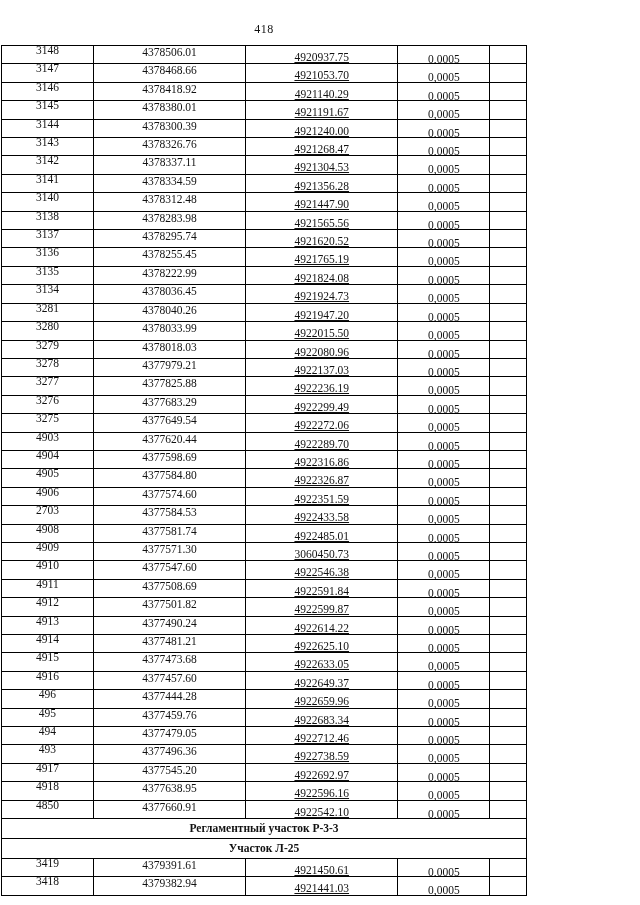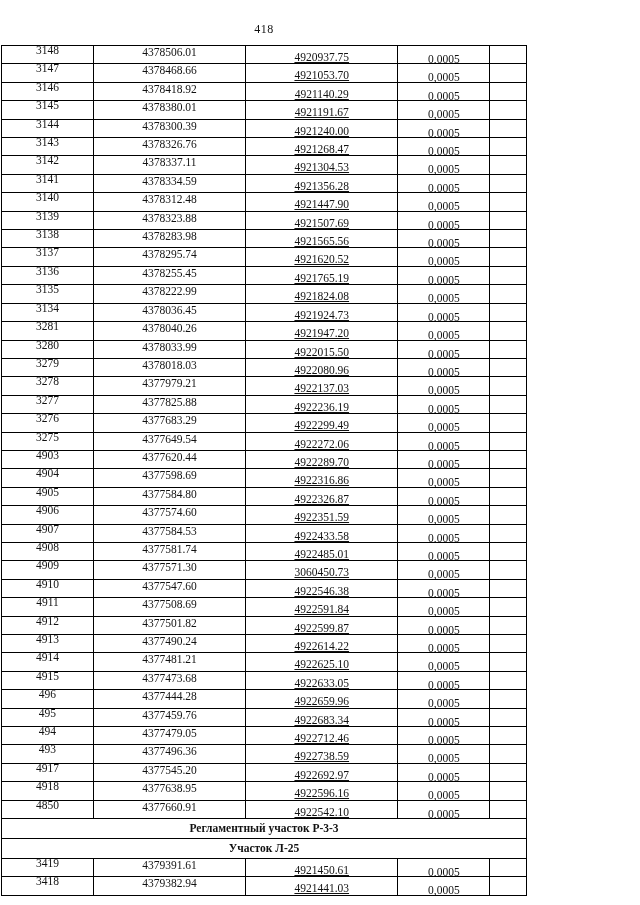--- a/index.html
+++ b/index.html
@@ -238,37 +238,20 @@
             </td>
             <td class="col-d">
               <span class="v">0,0005</span>
             </td>
             <td class="col-e">
               <span class="v"></span>
             </td>
           </tr>
           <tr>
             <td class="col-a">
-              <span class="v">3139</span>
-            </td>
-            <td class="col-b">
-              <span class="v">4378323.88</span>
-            </td>
-            <td class="col-c">
-              <span class="v">4921507.69</span>
-            </td>
-            <td class="col-d">
-              <span class="v">0,0005</span>
-            </td>
-            <td class="col-e">
-              <span class="v"></span>
-            </td>
-          </tr>
-          <tr>
-            <td class="col-a">
               <span class="v">3138</span>
             </td>
             <td class="col-b">
               <span class="v">4378283.98</span>
             </td>
             <td class="col-c">
               <span class="v">4921565.56</span>
             </td>
             <td class="col-d">
               <span class="v">0,0005</span>
@@ -527,21 +510,21 @@
             </td>
             <td class="col-d">
               <span class="v">0,0005</span>
             </td>
             <td class="col-e">
               <span class="v"></span>
             </td>
           </tr>
           <tr>
             <td class="col-a">
-              <span class="v">4907</span>
+              <span class="v">2703</span>
             </td>
             <td class="col-b">
               <span class="v">4377584.53</span>
             </td>
             <td class="col-c">
               <span class="v">4922433.58</span>
             </td>
             <td class="col-d">
               <span class="v">0,0005</span>
             </td>
@@ -670,20 +653,37 @@
           </tr>
           <tr>
             <td class="col-a">
               <span class="v">4915</span>
             </td>
             <td class="col-b">
               <span class="v">4377473.68</span>
             </td>
             <td class="col-c">
               <span class="v">4922633.05</span>
+            </td>
+            <td class="col-d">
+              <span class="v">0,0005</span>
+            </td>
+            <td class="col-e">
+              <span class="v"></span>
+            </td>
+          </tr>
+          <tr>
+            <td class="col-a">
+              <span class="v">4916</span>
+            </td>
+            <td class="col-b">
+              <span class="v">4377457.60</span>
+            </td>
+            <td class="col-c">
+              <span class="v">4922649.37</span>
             </td>
             <td class="col-d">
               <span class="v">0,0005</span>
             </td>
             <td class="col-e">
               <span class="v"></span>
             </td>
           </tr>
           <tr>
             <td class="col-a">

